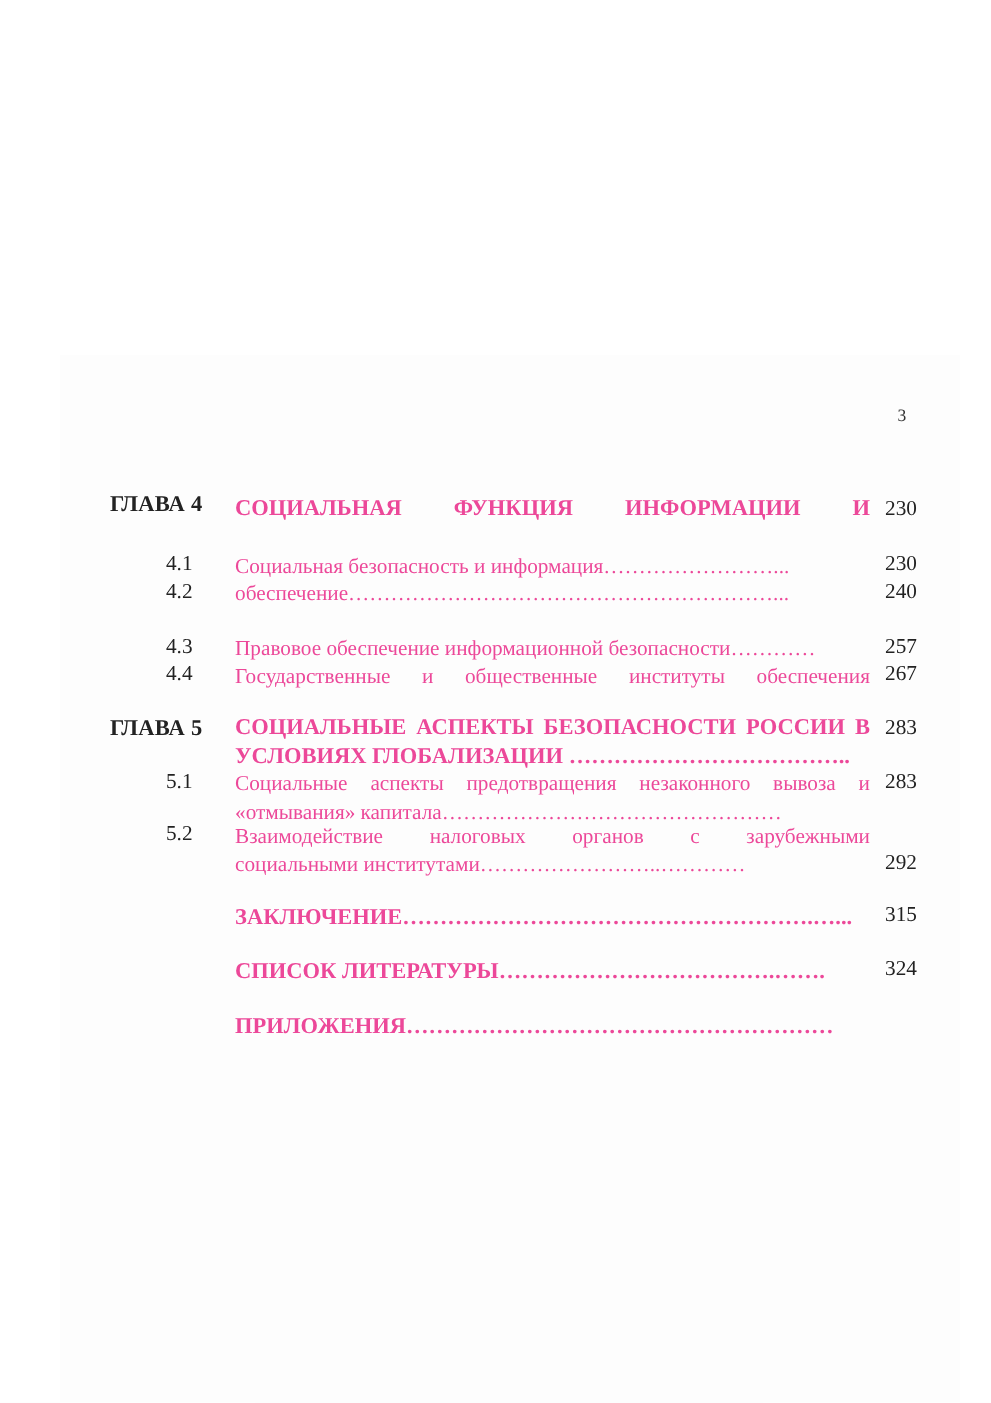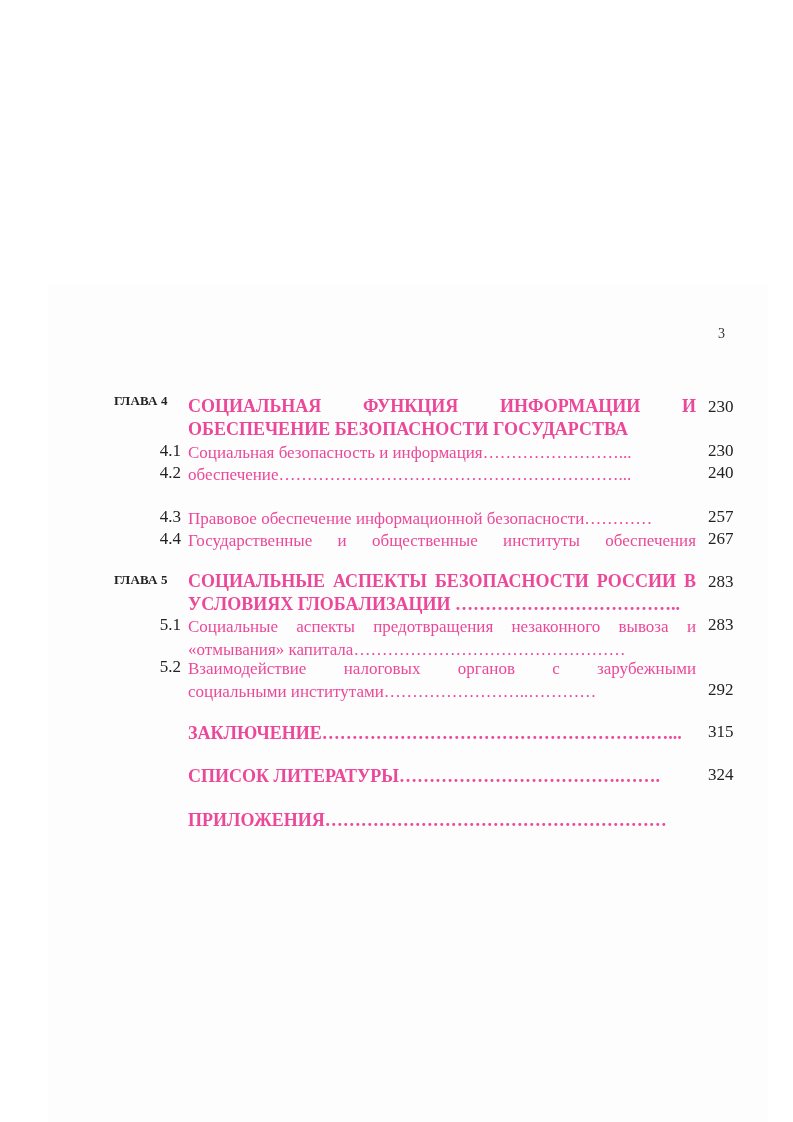--- a/index.html
+++ b/index.html
@@ -12,25 +12,25 @@
     .scan-area {
       position: absolute; left: 48px; top: 284px; width: 720px; height: 838px;
       background: #fdfdfd;
     }
     .page-number {
       position: absolute; left: 718px; top: 326px;
       font-size: 14px; color: #333;
     }
     .row { position: absolute; left: 0; width: 793px; }
     .chap-label {
-      position: absolute; left: 114px; font-size: 13px; font-weight: bold;
+      position: absolute; left: 88px; font-size: 18px; font-weight: bold;
       letter-spacing: 0.2px; color: #222;
     }
     .num {
-      position: absolute; width: 70px; left: 111px; text-align: right;
+      position: absolute; width: 70px; left: 84px; text-align: right;
       font-size: 17px; color: #222;
     }
     .title {
       position: absolute; left: 188px; width: 508px;
       font-size: 17px; line-height: 23px; text-align: justify; color: #ec4899;
     }
     .title.bold { font-weight: bold; font-size: 18px; }
     .title .line { display: block; }
     .title .justify { text-align-last: justify; }
     .page {
@@ -42,21 +42,20 @@
 <body>
 
 <div class="scan-area"></div>
 
 <div class="page-number">3</div>
 
 <div class="row" style="top:391px;">
   <span class="chap-label" style="top:2px;">ГЛАВА 4</span>
   <div class="title bold" style="top:4px;">
     <span class="line justify">СОЦИАЛЬНАЯ ФУНКЦИЯ ИНФОРМАЦИИ И</span>
-    <span class="line">ОБЕСПЕЧЕНИЕ БЕЗОПАСНОСТИ ГОСУДАРСТВА</span>
   </div>
   <span class="page" style="top:6px;">230</span>
 </div>
 
 <div class="row" style="top:441px;">
   <span class="num">4.1</span>
   <div class="title">
     <span class="line">Социальная безопасность и информация……………………...</span>
   </div>
   <span class="page">230</span>

